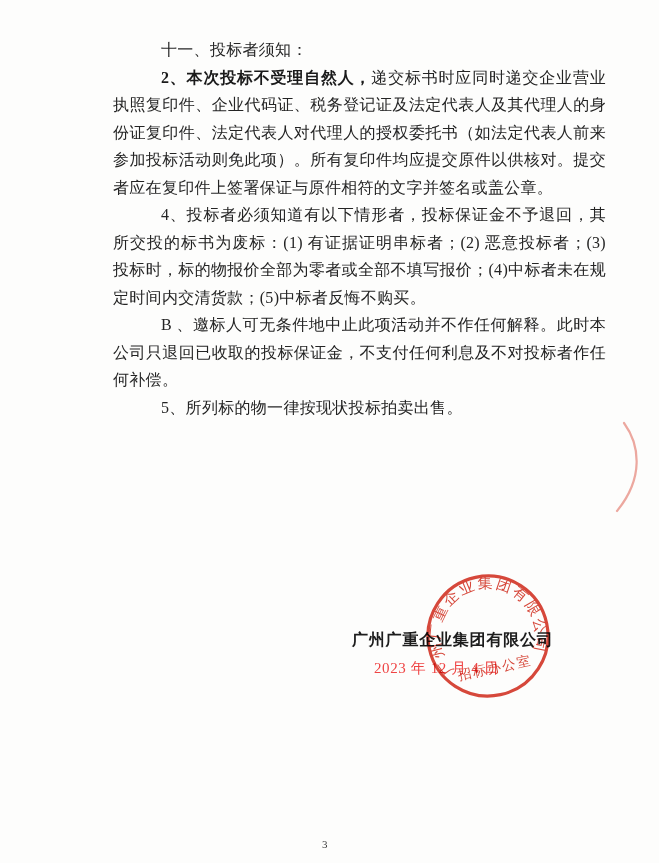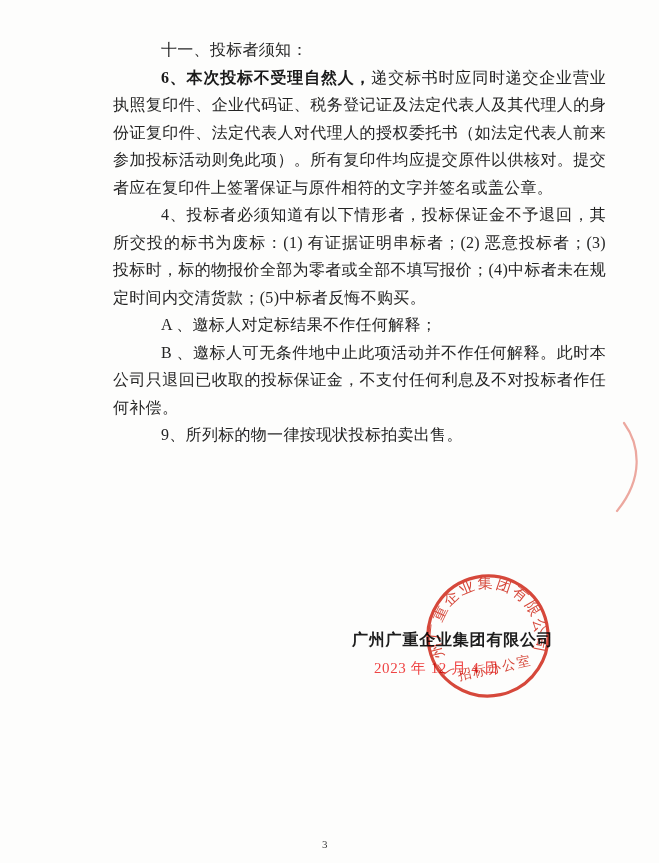--- a/index.html
+++ b/index.html
@@ -44,25 +44,24 @@
     mix-blend-mode:multiply;
   }
   .ghost-arc path{fill:none;stroke:#eb9a90;stroke-width:2.2px;
     stroke-linecap:round;opacity:0.85;}
 </style>
 </head>
 <body>
 
 <div class="content">
   <p>十一、投标者须知：</p>
-  <p><span class="bold-lead">6、本次投标不受理自然人，</span><span>递交标书时应同时递交企业营业执照复印件、企业代码证、税务登记证及法定代表人及其代理人的身份证复印件、法定代表人对代理人的授权委托书（如法定代表人前来参加投标活动则免此项）。所有复印件均应提交原件以供核对。提交者应在复印件上签署保证与原件相符的文字并签名或盖公章。</span></p>
+  <p><span class="bold-lead">2、本次投标不受理自然人，</span><span>递交标书时应同时递交企业营业执照复印件、企业代码证、税务登记证及法定代表人及其代理人的身份证复印件、法定代表人对代理人的授权委托书（如法定代表人前来参加投标活动则免此项）。所有复印件均应提交原件以供核对。提交者应在复印件上签署保证与原件相符的文字并签名或盖公章。</span></p>
   <p>4、投标者必须知道有以下情形者，投标保证金不予退回，其所交投的标书为废标：(1) 有证据证明串标者；(2) 恶意投标者；(3) 投标时，标的物报价全部为零者或全部不填写报价；(4)中标者未在规定时间内交清货款；(5)中标者反悔不购买。</p>
-  <p>A 、邀标人对定标结果不作任何解释；</p>
   <p>B 、邀标人可无条件地中止此项活动并不作任何解释。此时本公司只退回已收取的投标保证金，不支付任何利息及不对投标者作任何补偿。</p>
-  <p>9、所列标的物一律按现状投标拍卖出售。</p>
+  <p>5、所列标的物一律按现状投标拍卖出售。</p>
 </div>
 
 <div class="sig-company">广州广重企业集团有限公司</div>
 <div class="sig-date">2023 年 12 月 4 日</div>
 
 <div class="seal">
   <svg viewBox="0 0 128 128">
     <circle class="ring-circle" cx="64" cy="64" r="60"></circle>
     <defs>
       <path id="sealRingPath" d="M 25.2 92.2 A 48 48 0 1 1 102.8 92.2" fill="none"></path>

